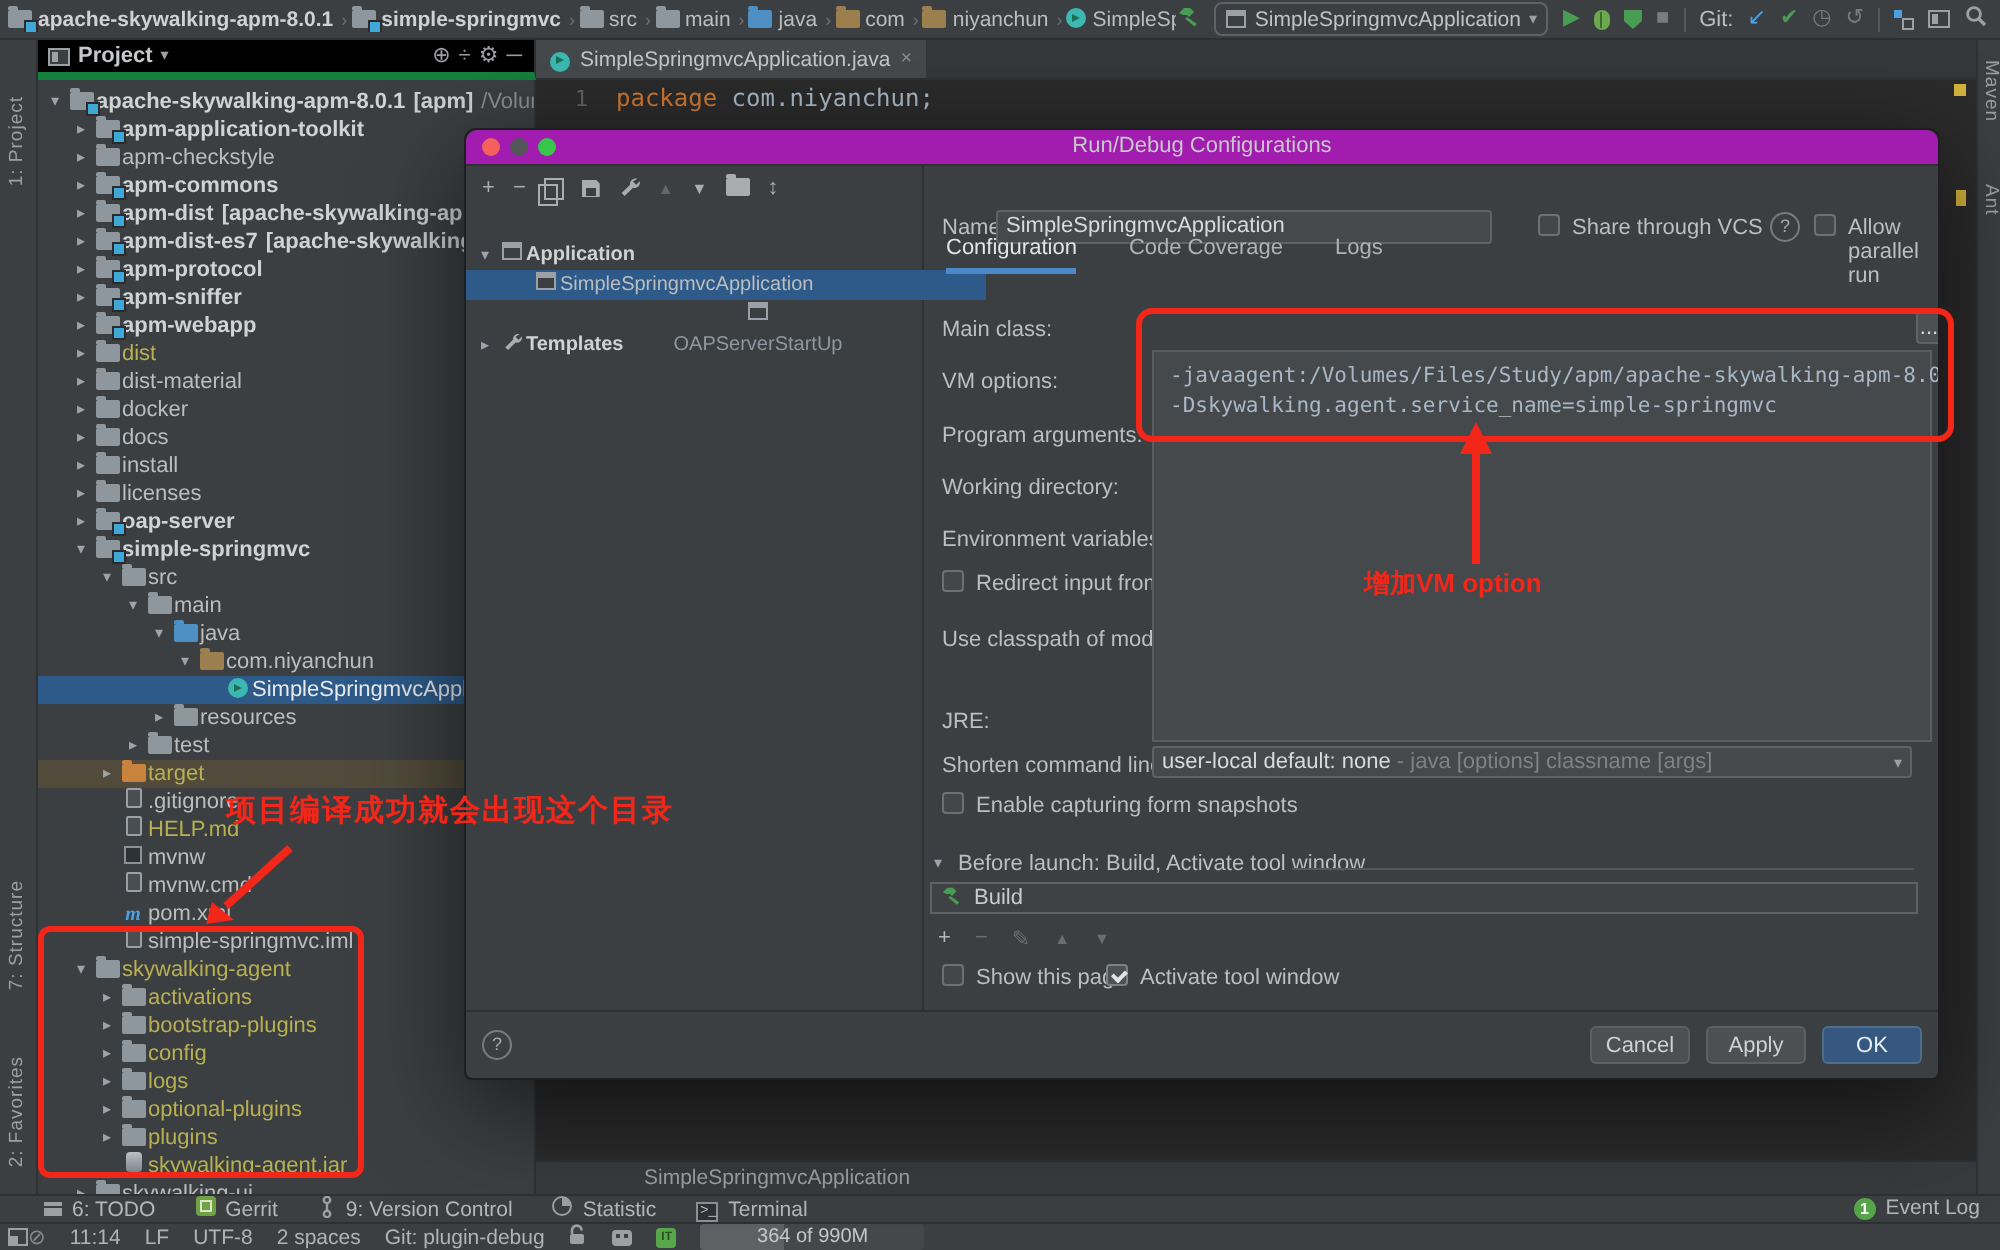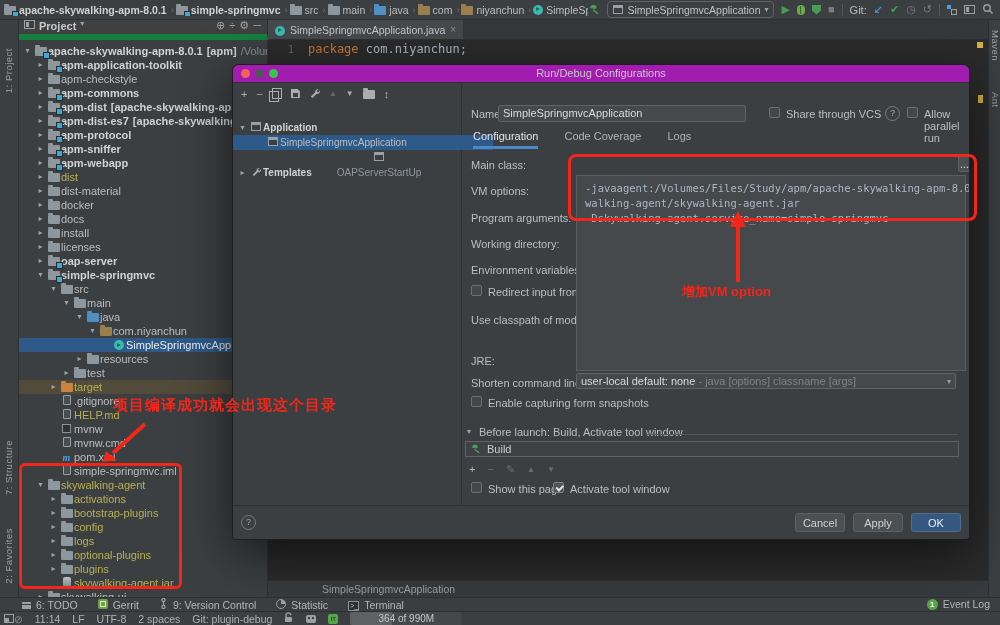--- a/index.html
+++ b/index.html
@@ -50,22 +50,22 @@
   .i-gerrit{display:inline-block;width:10px;height:10px;background:#6fa243;border-radius:2px;position:relative}
   .i-gerrit::after{content:"";position:absolute;left:2px;top:2px;width:6px;height:6px;border:1px solid #d9e6cc;box-sizing:border-box}
   .i-pie{display:inline-block;width:10px;height:10px;border-radius:50%;border:1px solid #9da0a3;box-sizing:border-box;background:conic-gradient(#9da0a3 0 25%,transparent 25% 100%)}
   .i-term{display:inline-block;width:11px;height:10px;background:#2f3234;border:1px solid #8b9197;box-sizing:border-box;color:#c0c2c4;font-size:7px;line-height:8px;text-align:left;padding-left:1px}
   .i-evt{display:inline-block;width:11px;height:11px;border-radius:50%;background:#57a64a;color:#fff;font-size:8px;line-height:11px;text-align:center;font-weight:bold}
   .i-robot{display:inline-block;width:10px;height:8px;background:#9da0a3;border-radius:2px;position:relative}
   .i-robot::before{content:"";position:absolute;left:2px;top:2.5px;width:2px;height:2px;background:#3c3f41}
   .i-robot::after{content:"";position:absolute;right:2px;top:2.5px;width:2px;height:2px;background:#3c3f41}
   .i-plug{display:inline-block;width:10px;height:10px;background:#57a64a;border-radius:2px;color:#2c4f24;font-size:6px;font-weight:bold;text-align:center;line-height:10px}
   
-  #proj-header{left:18px;top:20px;width:250px;height:20px;background:#404040;border-bottom:6px solid #15803d;border-right:1px solid #2e3133;
-               display:flex;align-items:flex-start;box-sizing:border-box;padding:0 6px;gap:4px;z-index:2}
+  #proj-header{left:18px;top:20px;width:250px;height:20px;background:#000000;border-bottom:4px solid #15803d;border-right:1px solid #2e3133;
+               display:flex;align-items:center;box-sizing:border-box;padding:0 6px;gap:4px;z-index:2}
   #proj-header .spacer{flex:1}
   #tabbar{left:268px;top:20px;width:720px;height:20px;background:#35383a;border-bottom:1px solid #2e3133;display:flex;align-items:flex-end;box-sizing:border-box;z-index:2}
   .etab{display:flex;align-items:center;gap:5px;height:19px;background:#45494c;padding:0 7px;font-size:10.5px;color:#c4c6c8}
   .etab .close{color:#8a8e90;font-size:10px}
   
   #lstripe{left:0;top:20px;width:18px;height:577px;background:#3c3f41;border-right:1px solid #2e3133;z-index:2}
   #rstripe{left:988px;top:20px;width:12px;height:577px;background:#3c3f41;border-left:1px solid #2e3133;z-index:2}
   .vlab{position:absolute;writing-mode:vertical-rl;transform:rotate(180deg);font-size:9.5px;color:#9da0a3;letter-spacing:.5px}
   .vlab-r{position:absolute;writing-mode:vertical-rl;font-size:9.5px;color:#9da0a3;letter-spacing:.5px}
   
@@ -511,36 +511,36 @@
 
   <div id="dlg-right">
     <span class="fr-label" style="top:26px">Name:</span>
     <div class="field" style="left:37px;top:23px;width:248px;height:17px"><span>SimpleSpringmvcApplication</span></div>
     <span class="cb" style="position:absolute;left:308px;top:25px"></span>
     <span class="fr-label" style="left:325px;top:26px">Share through VCS</span>
     <span class="qm" style="position:absolute;left:424px;top:24px">?</span>
     <span class="cb" style="position:absolute;left:446px;top:25px"></span>
     <span class="fr-label" style="left:463px;top:26px">Allow parallel run</span>
 
-    <div style="position:absolute;left:12px;top:48px"><span class="dtab act">Configuration</span><span class="dtab">Code Coverage</span><span class="dtab">Logs</span></div>
+    <div style="position:absolute;left:12px;top:36px"><span class="dtab act">Configuration</span><span class="dtab">Code Coverage</span><span class="dtab">Logs</span></div>
 
     <span class="fr-label" style="top:77px">Main class:</span>
     <div class="field" style="left:497px;top:74px;width:13px;height:16px;text-align:center;padding:0;background:#4c5053"><span>...</span></div>
 
     <span class="fr-label" style="top:103px">VM options:</span>
     <span class="fr-label" style="top:130px">Program arguments:</span>
     <span class="fr-label" style="top:156px">Working directory:</span>
     <span class="fr-label" style="top:182px">Environment variables:</span>
     <span class="cb" style="position:absolute;left:10px;top:203px"></span>
     <span class="fr-label" style="left:27px;top:204px">Redirect input from:</span>
     <span class="fr-label" style="top:232px">Use classpath of module:</span>
     <span class="fr-label" style="top:273px">JRE:</span>
     <span class="fr-label" style="top:295px">Shorten command line:</span>
 
-    <div id="vm-overlay"><div>-javaagent:/Volumes/Files/Study/apm/apache-skywalking-apm-8.0.1/sky</div><div>walking-agent/skywalking-agent.jar</div><div>-Dskywalking.agent.service_name=simple-springmvc</div></div>
+    <div id="vm-overlay"><div>-javaagent:/Volumes/Files/Study/apm/apache-skywalking-apm-8.0.1/sky</div><div>-Dskywalking.agent.service_name=simple-springmvc</div></div>
 
     <div class="field" style="left:115px;top:291px;width:380px;height:16px">
       <span>user-local default: none</span>
       <span style="color:#808386"> </span><span style="color:#808386">- java [options] classname [args]</span>
       <span style="position:absolute;right:4px;top:1px;color:#9da0a3;font-size:8px">▾</span>
     </div>
 
     <span class="cb" style="position:absolute;left:10px;top:314px"></span>
     <span class="fr-label" style="left:27px;top:315px">Enable capturing form snapshots</span>
 

